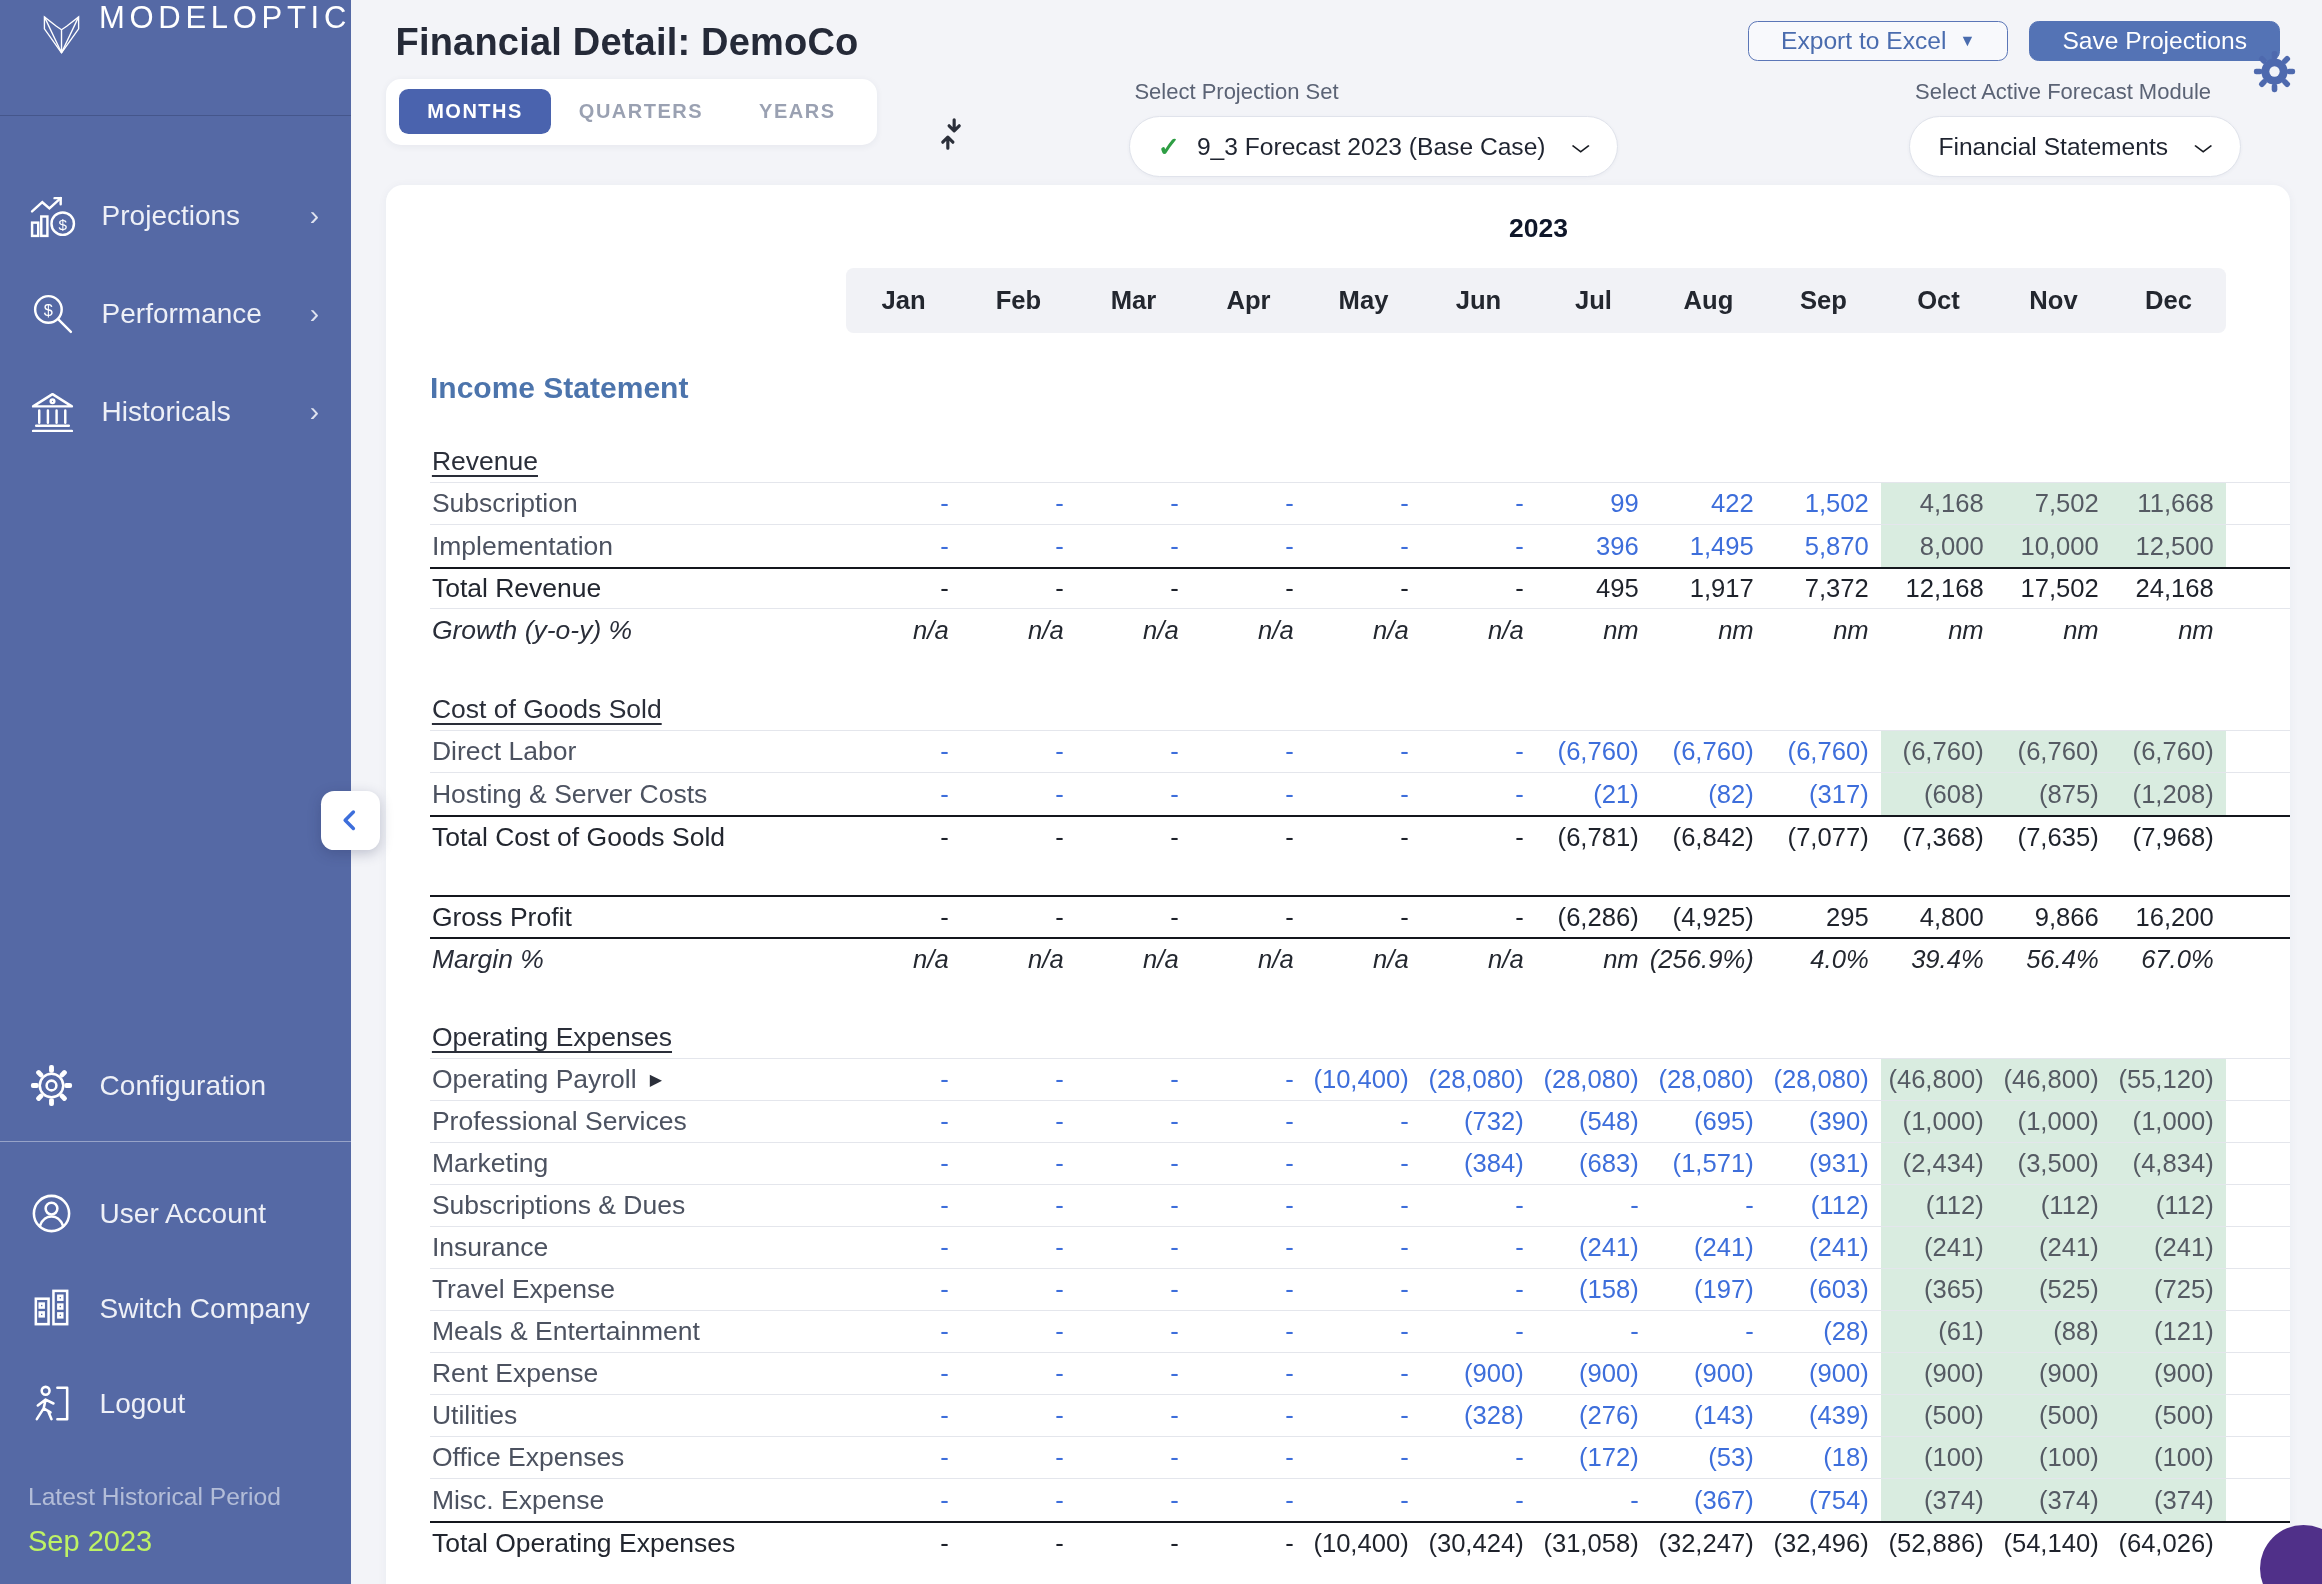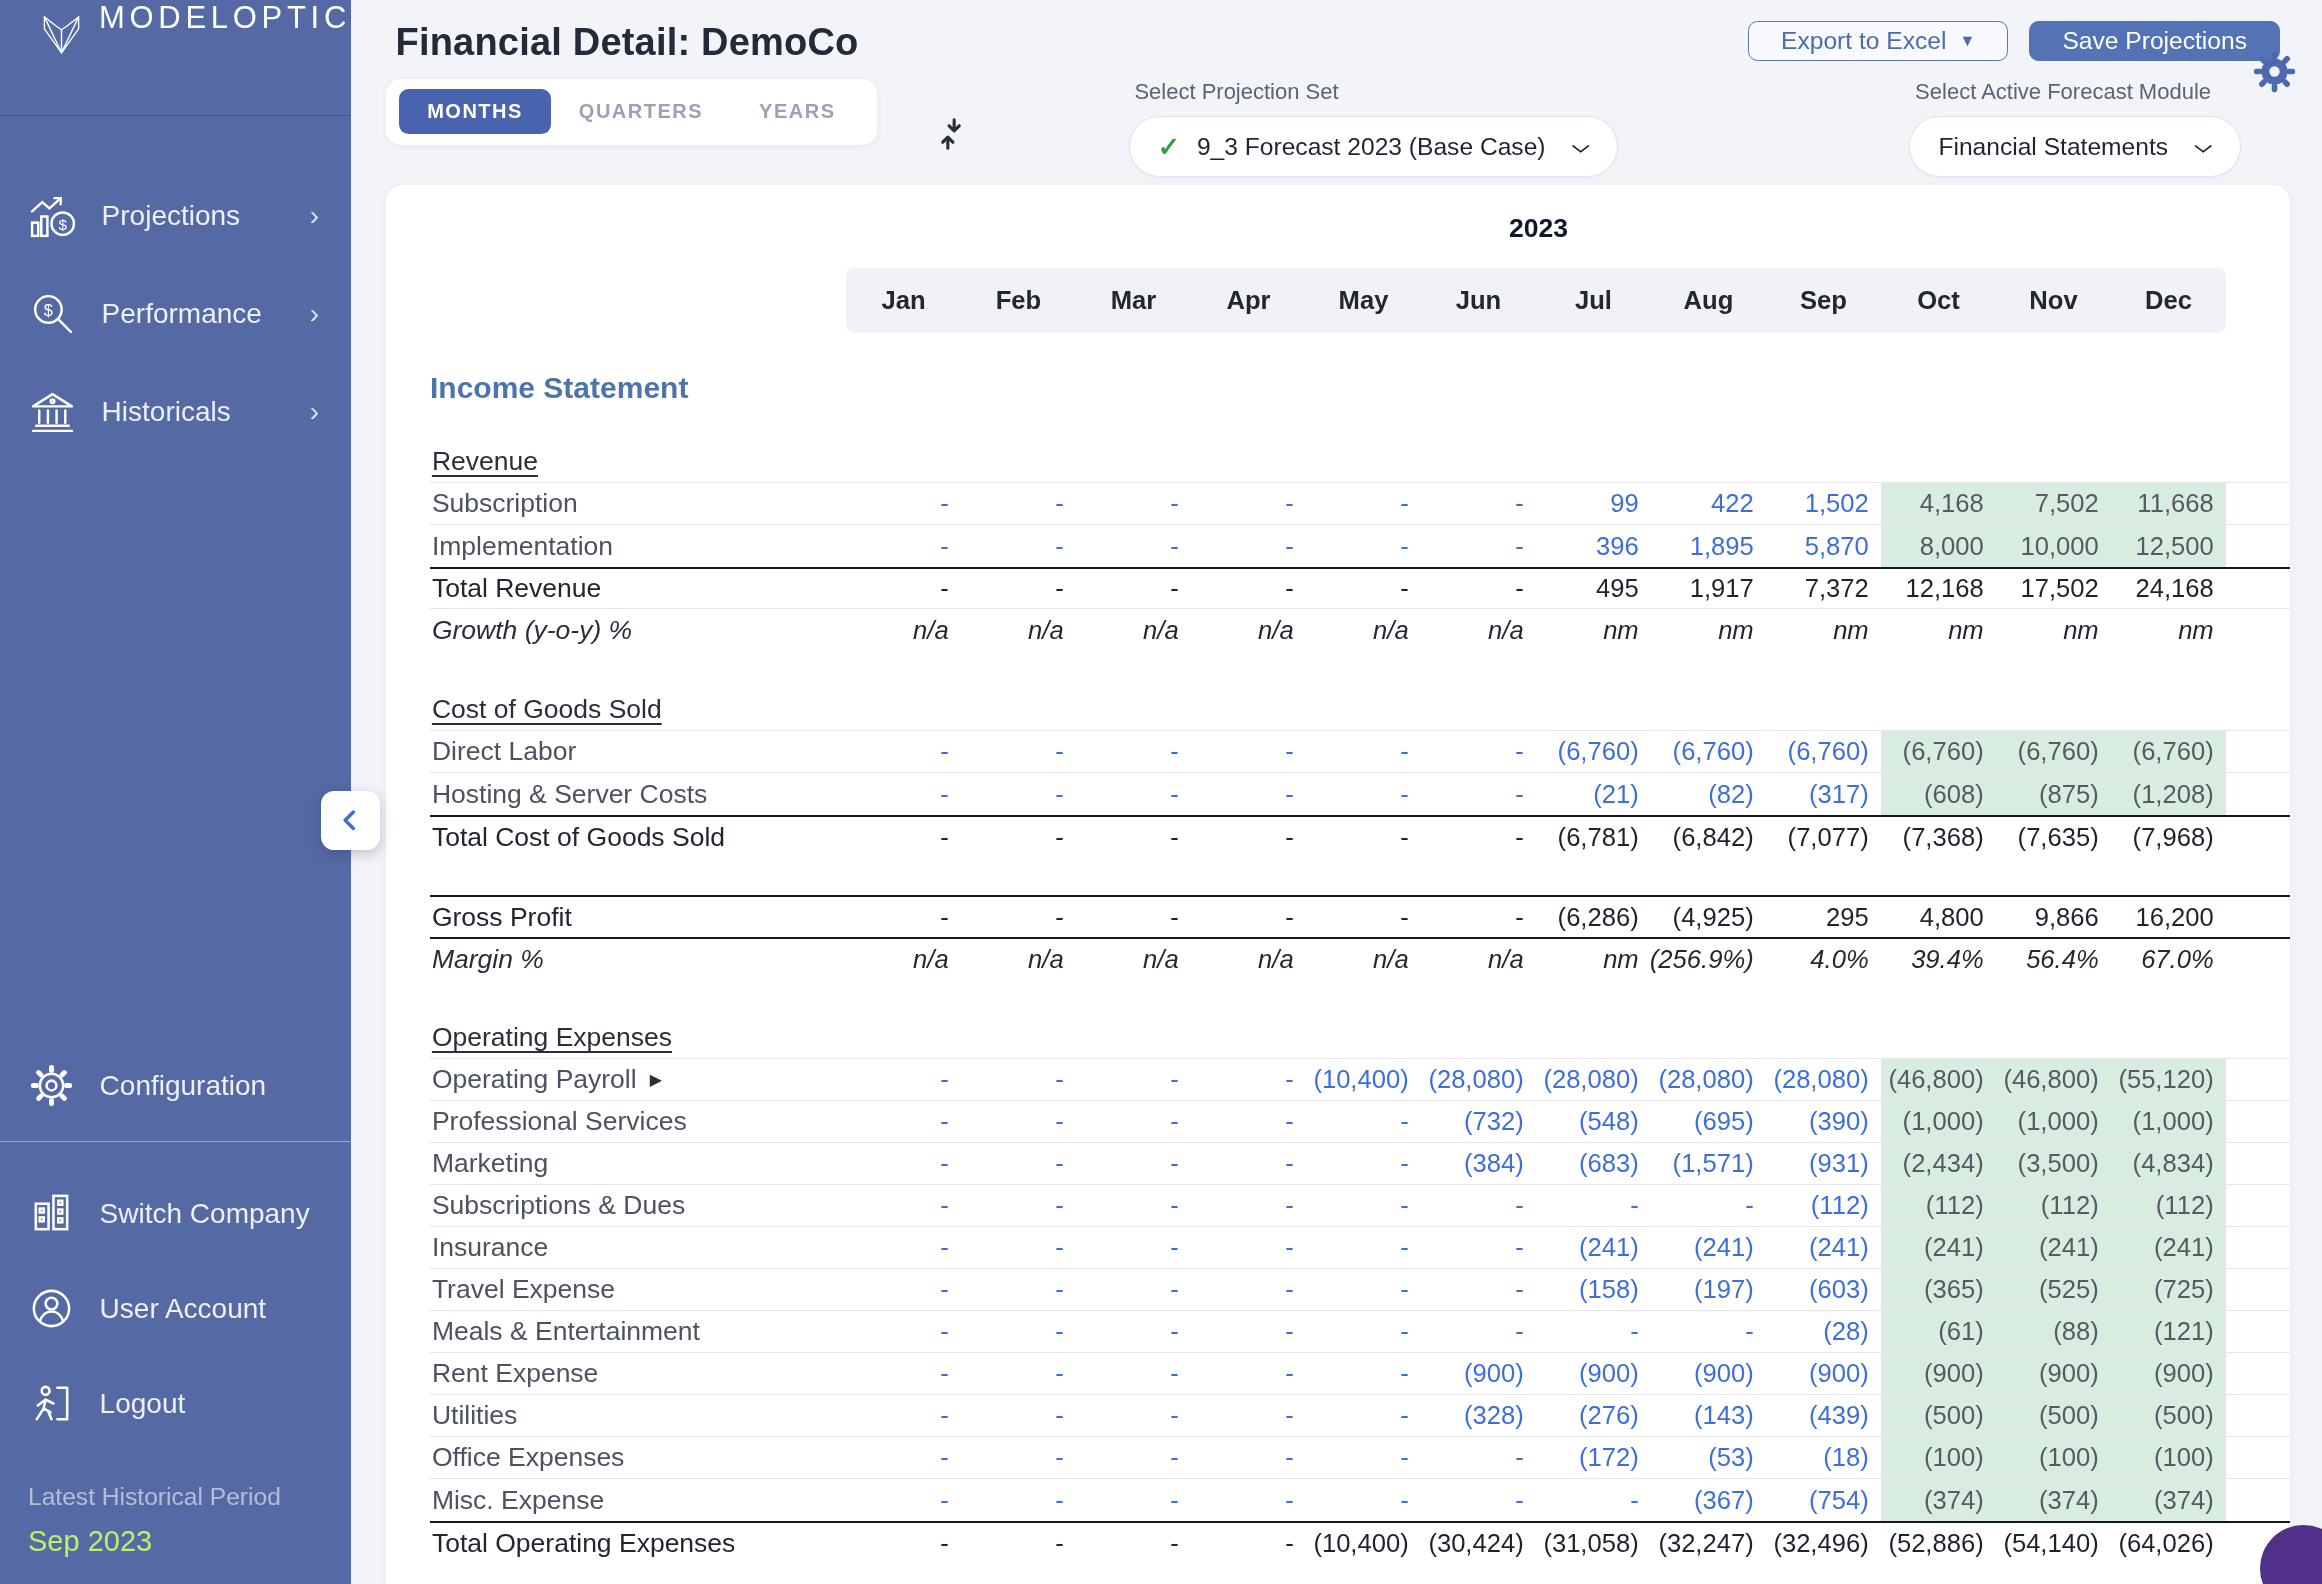--- a/index.html
+++ b/index.html
@@ -160,37 +160,37 @@
           <rect x="21.5" y="3" width="5" height="8" rx="2" transform="rotate(315 24 24)"></rect>
         </g>
         <circle cx="24" cy="24" r="12" fill="none" stroke="#fff" stroke-width="2.6"></circle>
         <circle cx="24" cy="24" r="5" fill="none" stroke="#fff" stroke-width="2.6"></circle>
       </svg>
       <span class="lbl">Configuration</span>
     </div>
     <hr class="sb-divider">
     <div class="sb-item">
       <svg class="ic" viewBox="0 0 48 48" fill="none" stroke="#fff" stroke-width="2.6">
+        <circle cx="24" cy="24" r="18"></circle>
+          <circle cx="24" cy="19" r="6"></circle>
+        <path d="M12 37 c2.5-7.5 8-10 12-10 s9.5 2.5 12 10" stroke-linecap="round"></path>
+      </svg>
+      <span class="lbl">User Account</span>
+    </div>
+    <div class="sb-item">
+      <svg class="ic" viewBox="0 0 48 48" fill="none" stroke="#fff" stroke-width="2.6">
         <rect x="8" y="14" width="13" height="26"></rect>
           <rect x="26" y="6" width="14" height="34"></rect>
         <rect x="12" y="19" width="4" height="4"></rect>
           <rect x="12" y="28" width="4" height="4"></rect>
         <rect x="31" y="11" width="4" height="4"></rect>
           <rect x="31" y="20" width="4" height="4"></rect>
           <rect x="31" y="29" width="4" height="4"></rect>
       </svg>
       <span class="lbl">Switch Company</span>
-    </div>
-    <div class="sb-item">
-      <svg class="ic" viewBox="0 0 48 48" fill="none" stroke="#fff" stroke-width="2.6">
-        <circle cx="24" cy="24" r="18"></circle>
-          <circle cx="24" cy="19" r="6"></circle>
-        <path d="M12 37 c2.5-7.5 8-10 12-10 s9.5 2.5 12 10" stroke-linecap="round"></path>
-      </svg>
-      <span class="lbl">User Account</span>
     </div>
     <div class="sb-item">
       <svg class="ic" viewBox="0 0 48 48" fill="none" stroke="#fff" stroke-width="2.6" stroke-linecap="round" stroke-linejoin="round">
         <path d="M30 8 h10 v32 h-10"></path>
         <circle cx="18" cy="11" r="4"></circle>
         <path d="M10 26 l8 -6 l8 4 M18 20 l-2 9 l7 4 M16 29 l-7 11 M21 33 l3 7"></path>
       </svg>
       <span class="lbl">Logout</span>
     </div>
     <div class="sb-foot">
@@ -300,21 +300,21 @@
         </div>
         <div class="trow input">
           <div class="cell label">Implementation</div>
           <div class="cell num blue">-</div>
           <div class="cell num blue">-</div>
           <div class="cell num blue">-</div>
           <div class="cell num blue">-</div>
           <div class="cell num blue">-</div>
           <div class="cell num blue">-</div>
           <div class="cell num blue">396</div>
-          <div class="cell num blue">1,895</div>
+          <div class="cell num blue">1,495</div>
           <div class="cell num blue">5,870</div>
           <div class="cell num green">8,000</div>
           <div class="cell num green">10,000</div>
           <div class="cell num green">12,500</div>
         </div>
         <div class="trow total bt-thick bb-thin">
           <div class="cell label">Total Revenue</div>
           <div class="cell num">-</div>
           <div class="cell num">-</div>
           <div class="cell num">-</div>

